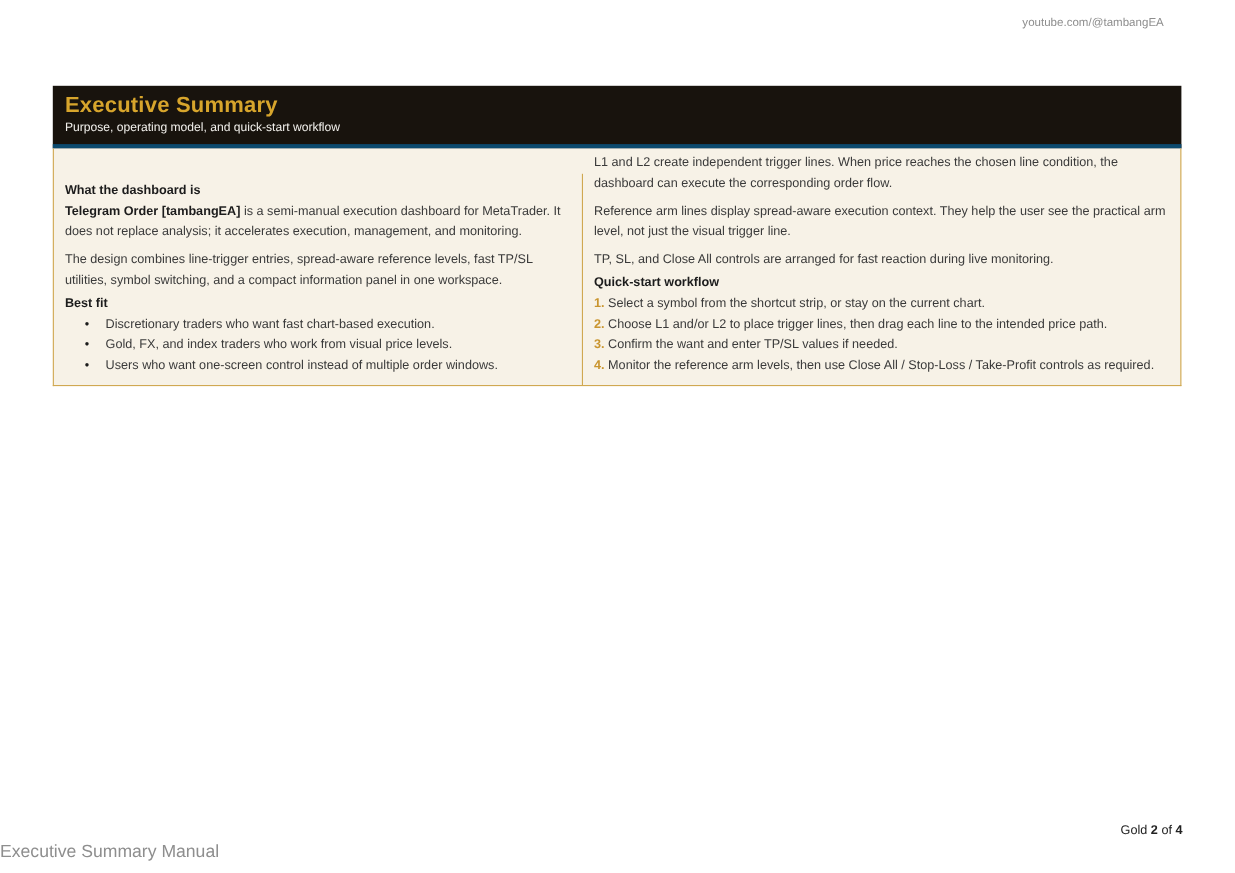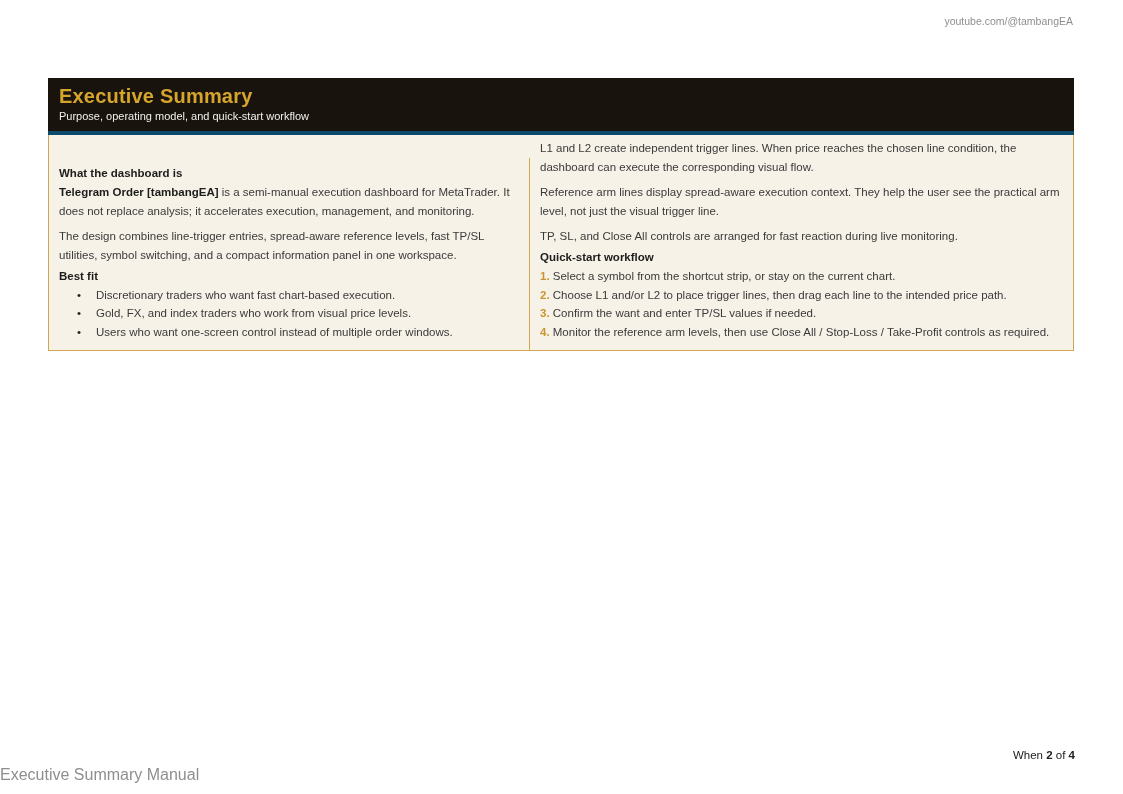--- a/index.html
+++ b/index.html
@@ -11,21 +11,21 @@
     background: #ffffff;
     font-family: "Liberation Sans", sans-serif;
     color: #3a3a3a;
     overflow: hidden;
   }
 
   
   .watermark {
     position: absolute;
     top: 15px;
-    right: 50px;
+    right: 65px;
     font-size: 10.5px;
     color: #8e8e8e;
   }
 
   
   .doc {
     position: absolute;
     left: 48px;
     top: 78px;
     width: 1026px;
@@ -156,36 +156,36 @@
         <p class="body-para tight">The design combines line-trigger entries, spread-aware reference levels, fast TP/SL utilities, symbol switching, and a compact information panel in one workspace.</p>
         <h3 class="sec-heading">Best fit</h3>
         <ul class="bullets">
           <li>Discretionary traders who want fast chart-based execution.</li>
           <li>Gold, FX, and index traders who work from visual price levels.</li>
           <li>Users who want one-screen control instead of multiple order windows.</li>
         </ul>
       </section>
 
       <section class="col col-right">
-        <p class="body-para">L1 and L2 create independent trigger lines. When price reaches the chosen line condition, the dashboard can execute the corresponding visual flow.</p>
+        <p class="body-para">L1 and L2 create independent trigger lines. When price reaches the chosen line condition, the dashboard can execute the corresponding order flow.</p>
         <p class="body-para">Reference arm lines display spread-aware execution context. They help the user see the practical arm level, not just the visual trigger line.</p>
         <p class="body-para tight">TP, SL, and Close All controls are arranged for fast reaction during live monitoring.</p>
         <h3 class="sec-heading">Quick-start workflow</h3>
         <div class="steps">
           <div class="step"><span class="step-num">1.</span><span> Select a symbol from the shortcut strip, or stay on the current chart.</span></div>
           <div class="step"><span class="step-num">2.</span><span> Choose L1 and/or L2 to place trigger lines, then drag each line to the intended price path.</span></div>
           <div class="step"><span class="step-num">3.</span><span> Confirm the want and enter TP/SL values if needed.</span></div>
           <div class="step"><span class="step-num">4.</span><span> Monitor the reference arm levels, then use Close All / Stop-Loss / Take-Profit controls as required.</span></div>
         </div>
       </section>
 
     </div>
 
 
   </div>
 
   <div class="page-num">
-    <span>When </span><span class="pn-bold">2</span><span> of </span><span class="pn-bold">4</span>
+    <span>Gold </span><span class="pn-bold">2</span><span> of </span><span class="pn-bold">4</span>
   </div>
 
   <div class="footer-title">Executive Summary Manual</div>
 
 </div>
 
 </body></html>

